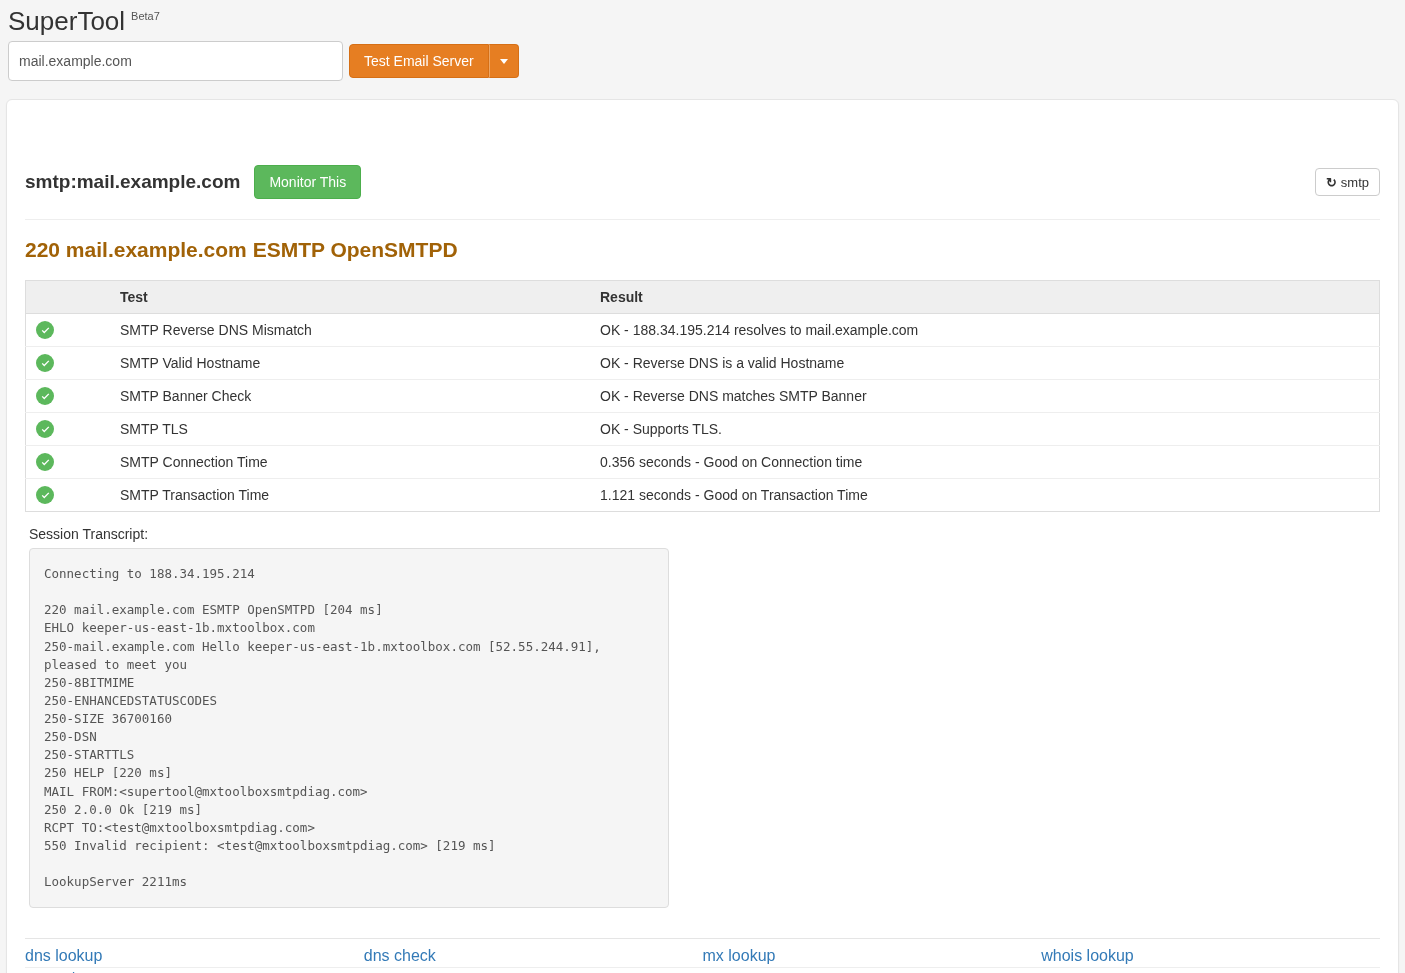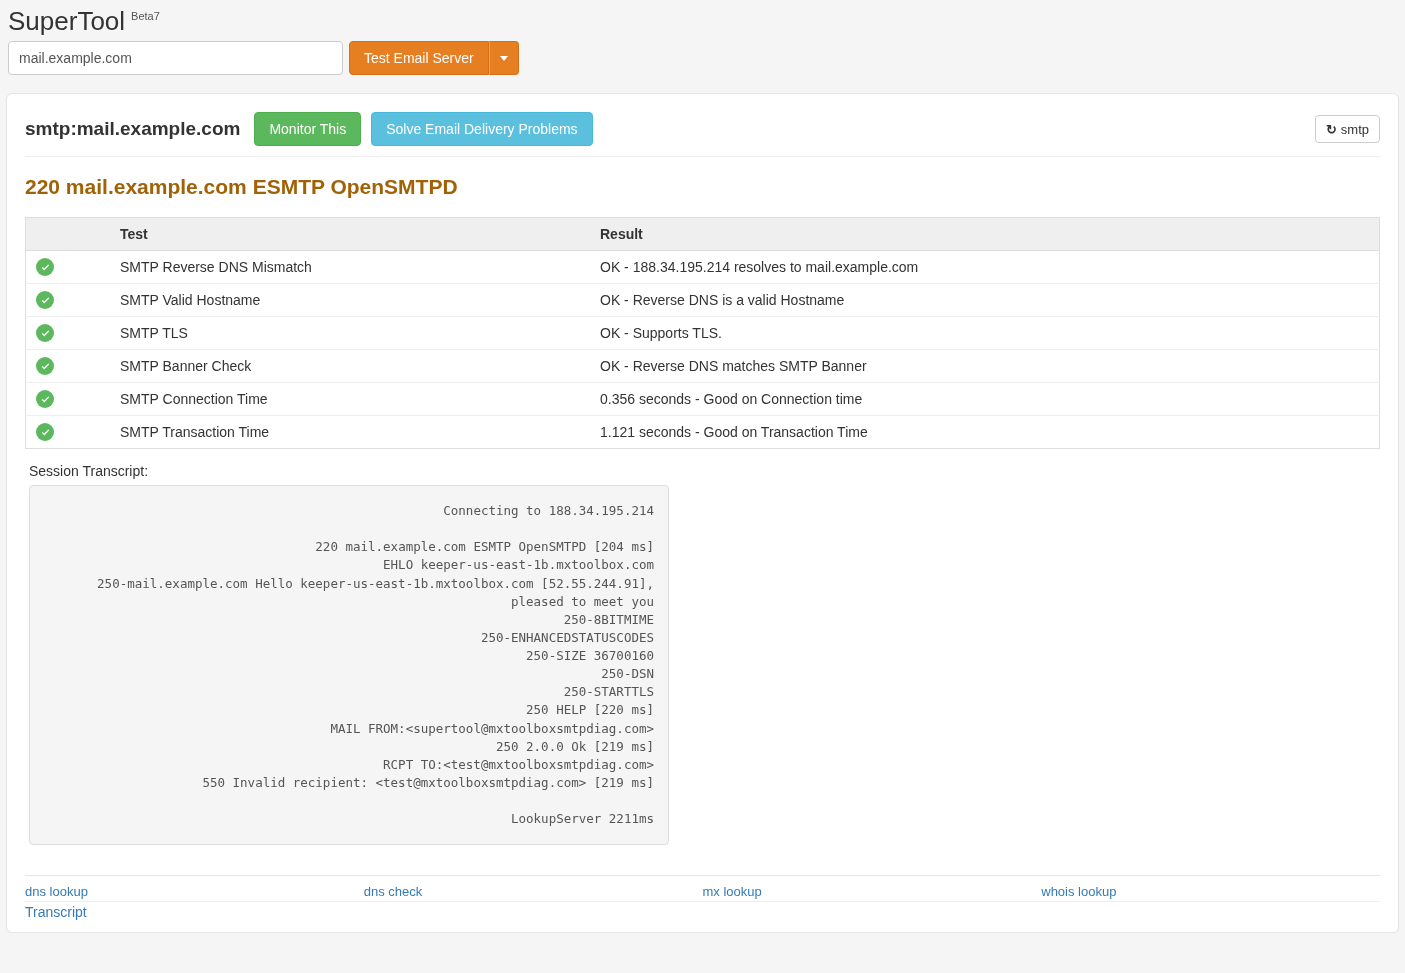--- a/index.html
+++ b/index.html
@@ -31,21 +31,21 @@
     margin-left: 6px;
     position: relative;
     top: -10px;
   }
   .search-row {
     display: flex;
     align-items: stretch;
   }
   .search-input {
     width: 335px;
-    height: 34px;
+    height: 40px;
     border: 1px solid #ccc;
     border-radius: 4px;
     padding: 0 10px;
     font-size: 14px;
     color: #555;
     background: #fff;
     box-sizing: border-box;
   }
   .btn {
     display: inline-flex;
@@ -90,23 +90,24 @@
     background: #fff;
     margin: 0 6px;
     border: 1px solid #e5e5e5;
     border-radius: 6px;
     padding: 18px 18px 8px 18px;
     box-shadow: 0 1px 2px rgba(0,0,0,0.04);
   }
   .query-row {
     display: flex;
     align-items: center;
-    padding-bottom: 10px;
+    padding-bottom: 20px;
     border-bottom: 1px solid #eee;
     margin-bottom: 18px;
+    margin-top: 47px;
   }
   .query-title {
     font-size: 19px;
     font-weight: 700;
     color: #333;
     margin-right: 14px;
   }
   .btn-green {
     background: #5cb85c;
     border: 1px solid #4cae4c;
@@ -187,28 +188,27 @@
     border-radius: 4px;
     padding: 16px 14px;
     font-family: Menlo, Consolas, monospace;
     font-size: 12.5px;
     color: #555;
     white-space: pre-wrap;
     width: 640px;
     box-sizing: border-box;
     margin: 0 0 30px 4px;
     line-height: 1.45;
-    text-align: right;
   }
 
   .footer-links {
     display: flex;
     border-top: 1px solid #e5e5e5;
     padding-top: 8px;
-    font-size: 13px;
+    font-size: 16px;
   }
   .footer-links a {
     color: #337ab7;
     text-decoration: none;
     flex: 1;
     cursor: pointer;
   }
   .report-row {
     display: flex;
     align-items: baseline;
@@ -244,21 +244,20 @@
       </button>
     </div>
   </div>
 </div>
 
 <div class="main-panel">
 
   <div class="query-row">
     <span class="query-title">smtp:mail.example.com</span>
     <button class="btn btn-green">Monitor This</button>
-    <button class="btn btn-blue">Solve Email Delivery Problems</button>
     <span class="spacer"></span>
     <button class="refresh-btn">
       <span class="refresh-icon">↻</span>
       <span>smtp</span>
     </button>
   </div>
 
   <h2 class="banner-heading">220 mail.example.com ESMTP OpenSMTPD</h2>
 
   <table class="results">
@@ -287,31 +286,31 @@
             </span></td>
           <td class="col-test">SMTP Valid Hostname</td>
           <td>OK - Reverse DNS is a valid Hostname</td>
         </tr>
         <tr>
           <td class="col-status"><span class="ok-icon">
               <svg viewBox="0 0 16 16">
                 <path fill="#fff" d="M6.2 12.2 2.5 8.5l1.4-1.4 2.3 2.3 5.9-5.9 1.4 1.4z"></path>
               </svg>
             </span></td>
+          <td class="col-test">SMTP Banner Check</td>
+          <td>OK - Reverse DNS matches SMTP Banner</td>
+        </tr>
+        <tr>
+          <td class="col-status"><span class="ok-icon">
+              <svg viewBox="0 0 16 16">
+                <path fill="#fff" d="M6.2 12.2 2.5 8.5l1.4-1.4 2.3 2.3 5.9-5.9 1.4 1.4z"></path>
+              </svg>
+            </span></td>
           <td class="col-test">SMTP TLS</td>
           <td>OK - Supports TLS.</td>
-        </tr>
-        <tr>
-          <td class="col-status"><span class="ok-icon">
-              <svg viewBox="0 0 16 16">
-                <path fill="#fff" d="M6.2 12.2 2.5 8.5l1.4-1.4 2.3 2.3 5.9-5.9 1.4 1.4z"></path>
-              </svg>
-            </span></td>
-          <td class="col-test">SMTP Banner Check</td>
-          <td>OK - Reverse DNS matches SMTP Banner</td>
         </tr>
         <tr>
           <td class="col-status"><span class="ok-icon">
               <svg viewBox="0 0 16 16">
                 <path fill="#fff" d="M6.2 12.2 2.5 8.5l1.4-1.4 2.3 2.3 5.9-5.9 1.4 1.4z"></path>
               </svg>
             </span></td>
           <td class="col-test">SMTP Connection Time</td>
           <td>0.356 seconds - Good on Connection time</td>
         </tr>

